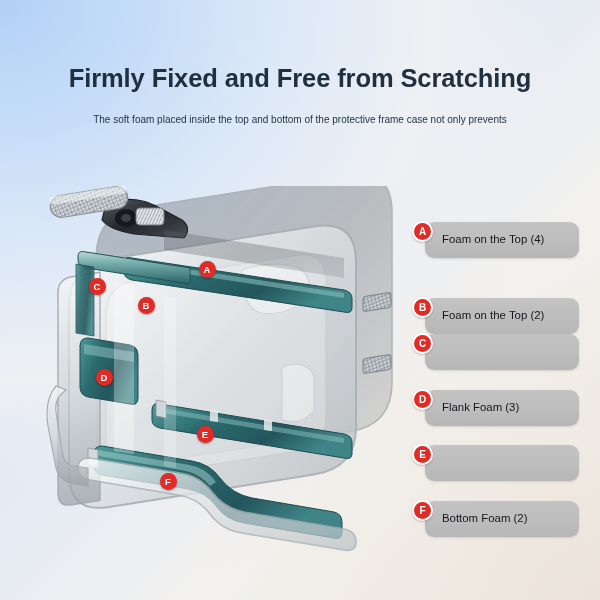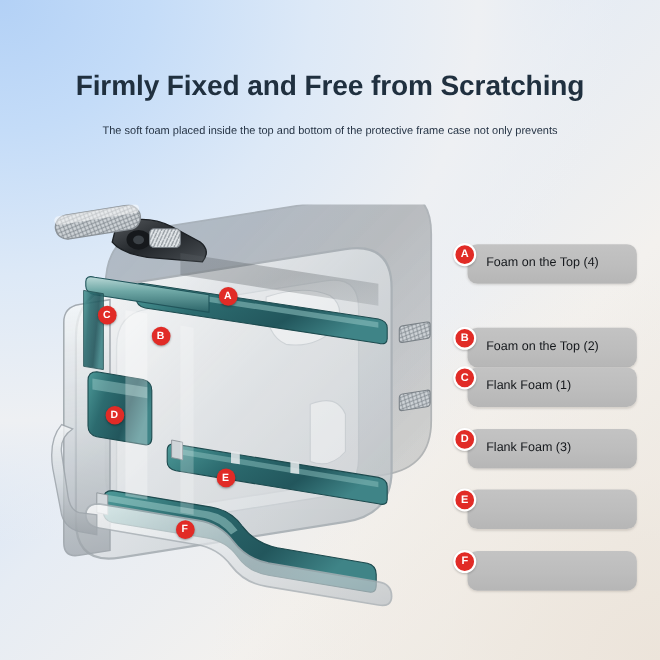--- a/index.html
+++ b/index.html
@@ -316,35 +316,35 @@
     </div>
 
     <div class="legend-row" style="top:62px;margin-top:20px;">
       <div class="pill"></div>
       <div class="pill-label">Foam on the Top (2)</div>
       <div class="badge">B</div>
     </div>
 
     <div class="legend-row" style="top:118px;">
       <div class="pill"></div>
-      <div class="pill-label">Flank Foam (1)</div>
       <div class="badge">C</div>
     </div>
 
     <div class="legend-row" style="top:174px;">
       <div class="pill"></div>
       <div class="pill-label">Flank Foam (3)</div>
       <div class="badge">D</div>
     </div>
 
     <div class="legend-row" style="top:229px;">
       <div class="pill"></div>
       <div class="badge">E</div>
     </div>
 
     <div class="legend-row" style="top:285px;">
       <div class="pill"></div>
+      <div class="pill-label">Bottom Foam (2)</div>
       <div class="badge">F</div>
     </div>
 
   </div>
 
 </div>
 
 </body></html>

